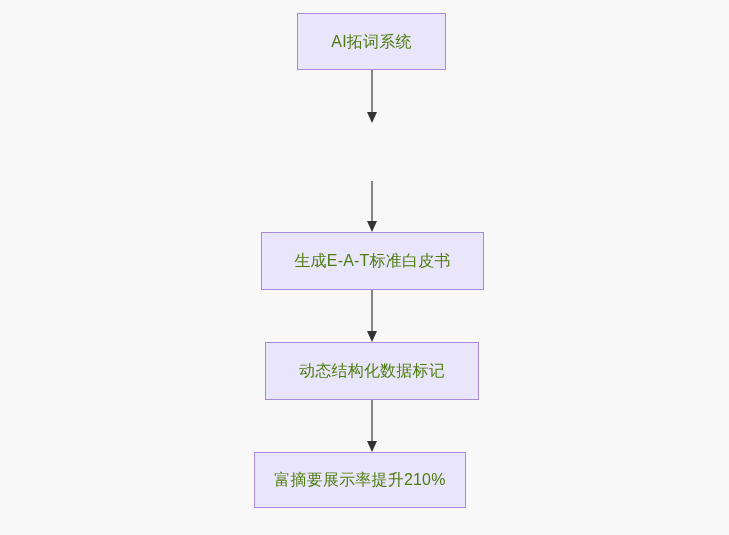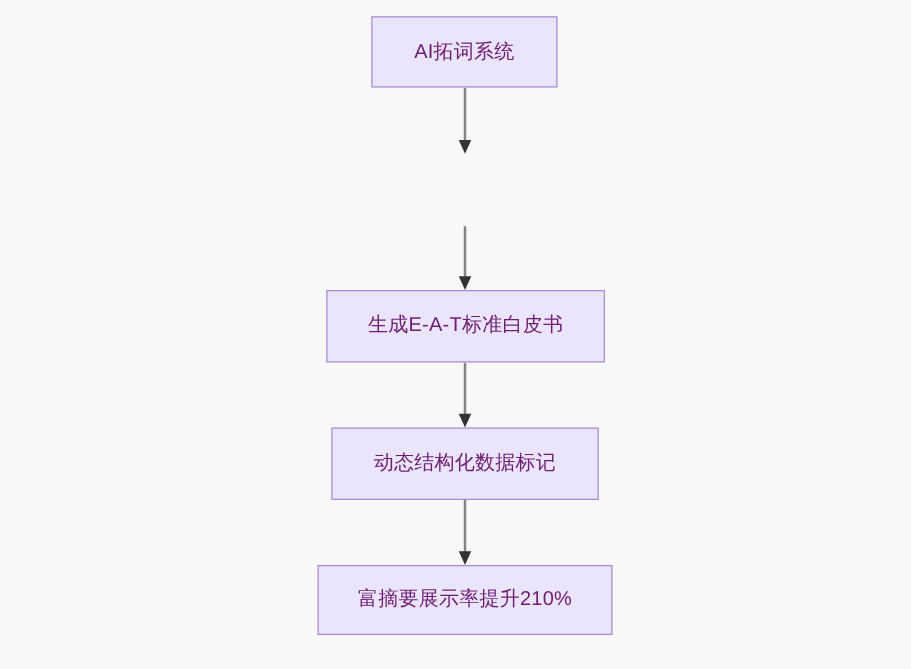--- a/index.html
+++ b/index.html
@@ -21,34 +21,34 @@
   }
 
   .flow-node {
     position: absolute;
     box-sizing: border-box;
     background: #e9e5fa;
     border: 1px solid #a98ada;
     display: flex;
     align-items: center;
     justify-content: center;
-    color: #701a75;
+    color: #4d7c0f;
     font-size: 16px;
     line-height: 1.2;
     letter-spacing: 0.2px;
     white-space: nowrap;
     user-select: none;
   }
 
   
   .node-1 { left: 297px; top: 13px;  width: 149px; height: 57px; }
   .node-2 { left: 276px; top: 123px; width: 191px; height: 58px; }
   .node-3 { left: 261px; top: 232px; width: 223px; height: 58px; }
   .node-4 { left: 265px; top: 342px; width: 214px; height: 58px; }
-  .node-5 { left: 254px; top: 452px; width: 236px; height: 56px; }
+  .node-5 { left: 254px; top: 452px; width: 212px; height: 56px; }
 
   .flow-edge {
     position: absolute;
     left: 0;
     top: 0;
     width: 729px;
     height: 535px;
     pointer-events: none;
     overflow: visible;
   }

